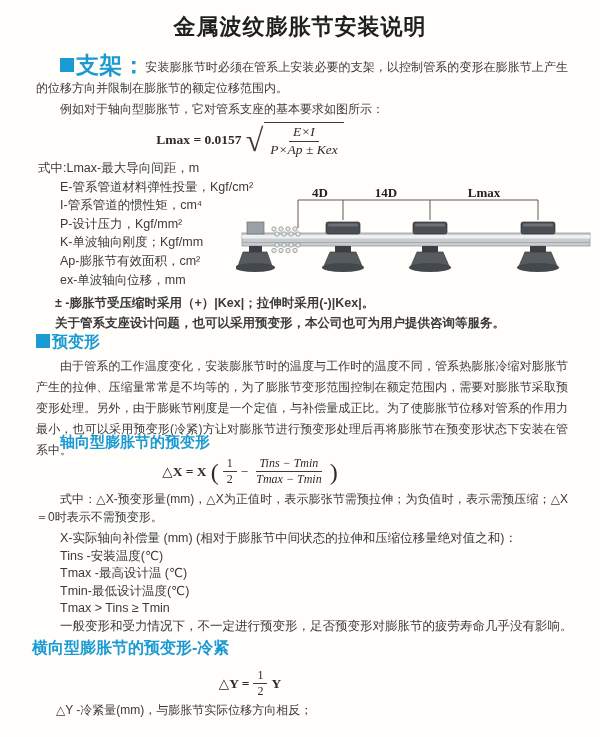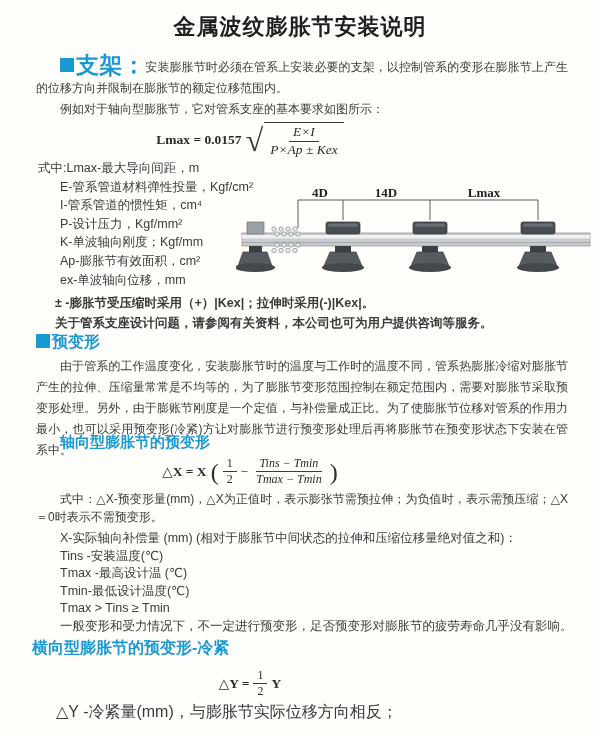--- a/index.html
+++ b/index.html
@@ -45,21 +45,21 @@
   }
   .f-bold{font-weight:bold;}
   .f-it{font-style:italic;}
   .frac{display:inline-flex;flex-direction:column;align-items:center;line-height:1.25;}
   .frac .num{border-bottom:1px solid #3b3b3b;padding:0 4px;}
   .frac .den{padding:0 4px;}
   .rad{font-size:32px;font-weight:400;line-height:22px;margin-right:-3px;color:#3b3b3b;}
   .radbody{border-top:1.4px solid #3b3b3b;padding:1px 2px 0 2px;}
   .bigp{font-size:24px;line-height:1;font-weight:400;color:#2b2b2b;}
   .sub-heading{font-weight:bold;color:var(--blue);}
-  .small-line{font-size:16px;}
+  .small-line{font-size:12px;}
 </style>
 </head>
 <body>
 
 <div class="page">
 
   <h1 class="title">金属波纹膨胀节安装说明</h1>
 
   <div class="abs" style="top:55px;left:36px;width:532px;">
     <p class="para body-text indent2">
@@ -81,21 +81,21 @@
     <div class="vline vline0">式中:Lmax-最大导向间距，m</div>
     <div class="vline">E-管系管道材料弹性投量，Kgf/cm²</div>
     <div class="vline">I-管系管道的惯性矩，cm⁴</div>
     <div class="vline">P-设计压力，Kgf/mm²</div>
     <div class="vline">K-单波轴向刚度；Kgf/mm</div>
     <div class="vline">Ap-膨胀节有效面积，cm²</div>
     <div class="vline">ex-单波轴向位移，mm</div>
   </div>
   <div class="abs notes" style="top:291px;left:38px;width:540px;">
     <div>± -膨胀节受压缩时采用（+）|Kex|；拉伸时采用(-)|Kex|。</div>
-    <div>关于管系支座设计问题，请参阅有关资料，本公司也可为用户提供咨询等服务。</div>
+    <div>关于管系支座设计问题，也可以采用预变形，本公司也可为用户提供咨询等服务。</div>
   </div>
 
   <svg class="abs" style="top:186px;left:236px;" width="360" height="100" viewBox="0 0 360 100">
 
     <g stroke="#5a5a5a" stroke-width="1">
       <line x1="62" y1="14" x2="302" y2="14"></line>
       <line x1="62" y1="14" x2="62" y2="42"></line>
       <line x1="107" y1="14" x2="107" y2="34"></line>
       <line x1="194" y1="14" x2="194" y2="34"></line>
       <line x1="302" y1="14" x2="302" y2="34"></line>

